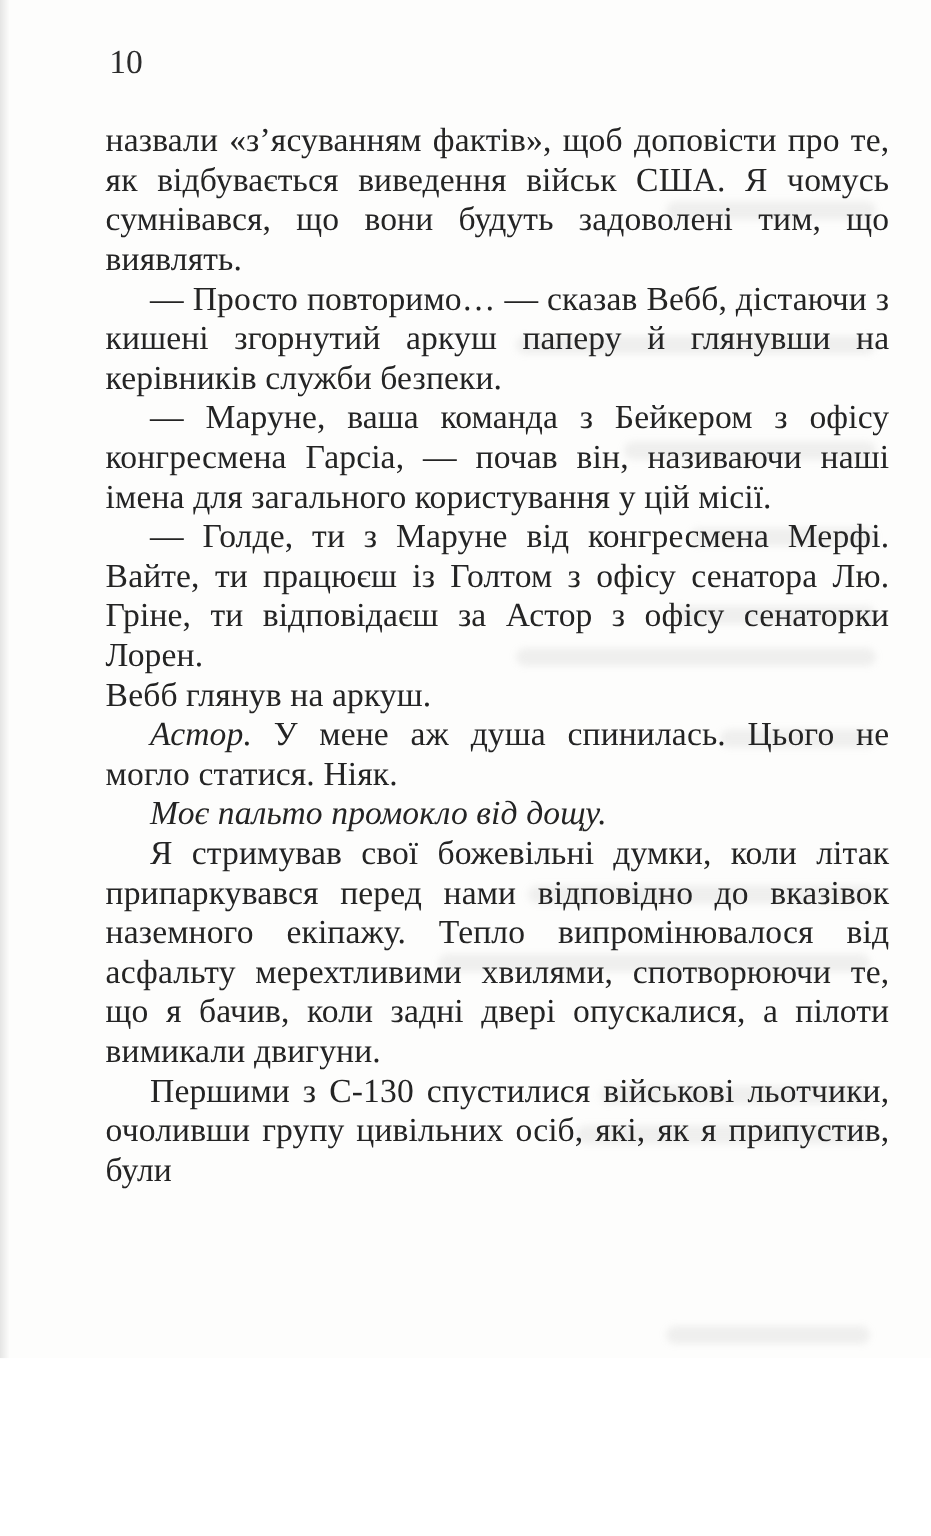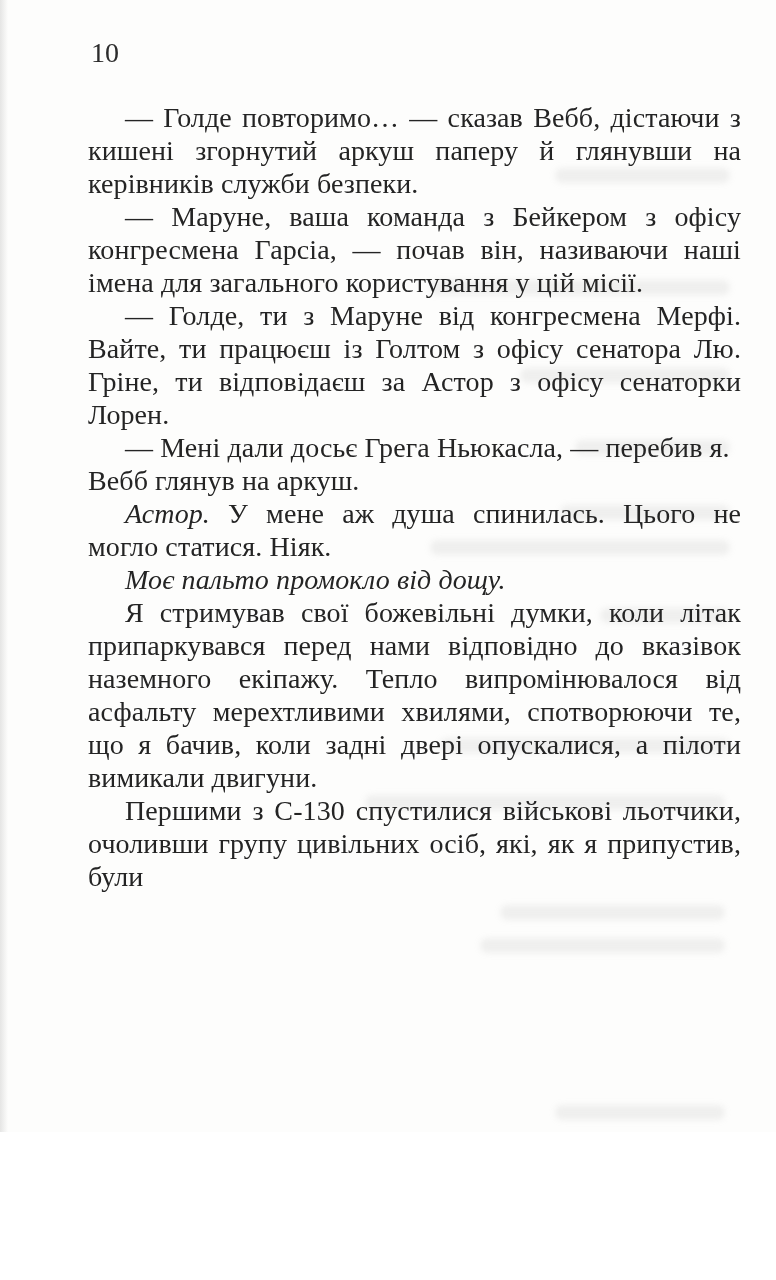--- a/index.html
+++ b/index.html
@@ -80,24 +80,24 @@
   <div class="ghost" style="left:600px; top:608px; width:130px;"></div>
   <div class="ghost" style="left:440px; top:738px; width:290px;"></div>
   <div class="ghost" style="left:365px; top:795px; width:360px;"></div>
   <div class="ghost" style="left:500px; top:905px; width:225px;"></div>
   <div class="ghost" style="left:480px; top:938px; width:245px;"></div>
   <div class="ghost" style="left:555px; top:1105px; width:170px;"></div>
 
   <div class="page-number">10</div>
 
   <div class="text-block">
-    <p>— Голде повторимо… — сказав Вебб, дістаючи з кишені згорнутий аркуш паперу й глянувши на керівників служби безпеки.</p>
+    <p class="no-indent">назвали «з’ясуванням фактів», щоб доповісти про те, як відбувається виведення військ США. Я чомусь сумнівався, що вони будуть задоволені тим, що виявлять.</p>
+    <p>— Просто повторимо… — сказав Вебб, дістаючи з кишені згорнутий аркуш паперу й глянувши на керівників служби безпеки.</p>
     <p>— Маруне, ваша команда з Бейкером з офісу конгресмена Гарсіа, — почав він, називаючи наші імена для загального користування у цій місії.</p>
     <p>— Голде, ти з Маруне від конгресмена Мерфі. Вайте, ти працюєш із Голтом з офісу сенатора Лю. Гріне, ти відповідаєш за Астор з офісу сенаторки Лорен.</p>
-    <p>— Мені дали досьє Грега Ньюкасла, — перебив я.</p>
     <p class="no-indent">Вебб глянув на аркуш.</p>
     <p><em class="lead">Астор.</em><span> У мене аж душа спинилась. Цього не могло статися. Ніяк.</span></p>
     <p class="italic">Моє пальто промокло від дощу.</p>
     <p>Я стримував свої божевільні думки, коли літак припаркувався перед нами відповідно до вказівок наземного екіпажу. Тепло випромінювалося від асфальту мерехтливими хвилями, спотворюючи те, що я бачив, коли задні двері опускалися, а пілоти вимикали двигуни.</p>
     <p>Першими з С-130 спустилися військові льотчики, очоливши групу цивільних осіб, які, як я припустив, були</p>
   </div>
 
 </div>
 
 </body></html>

